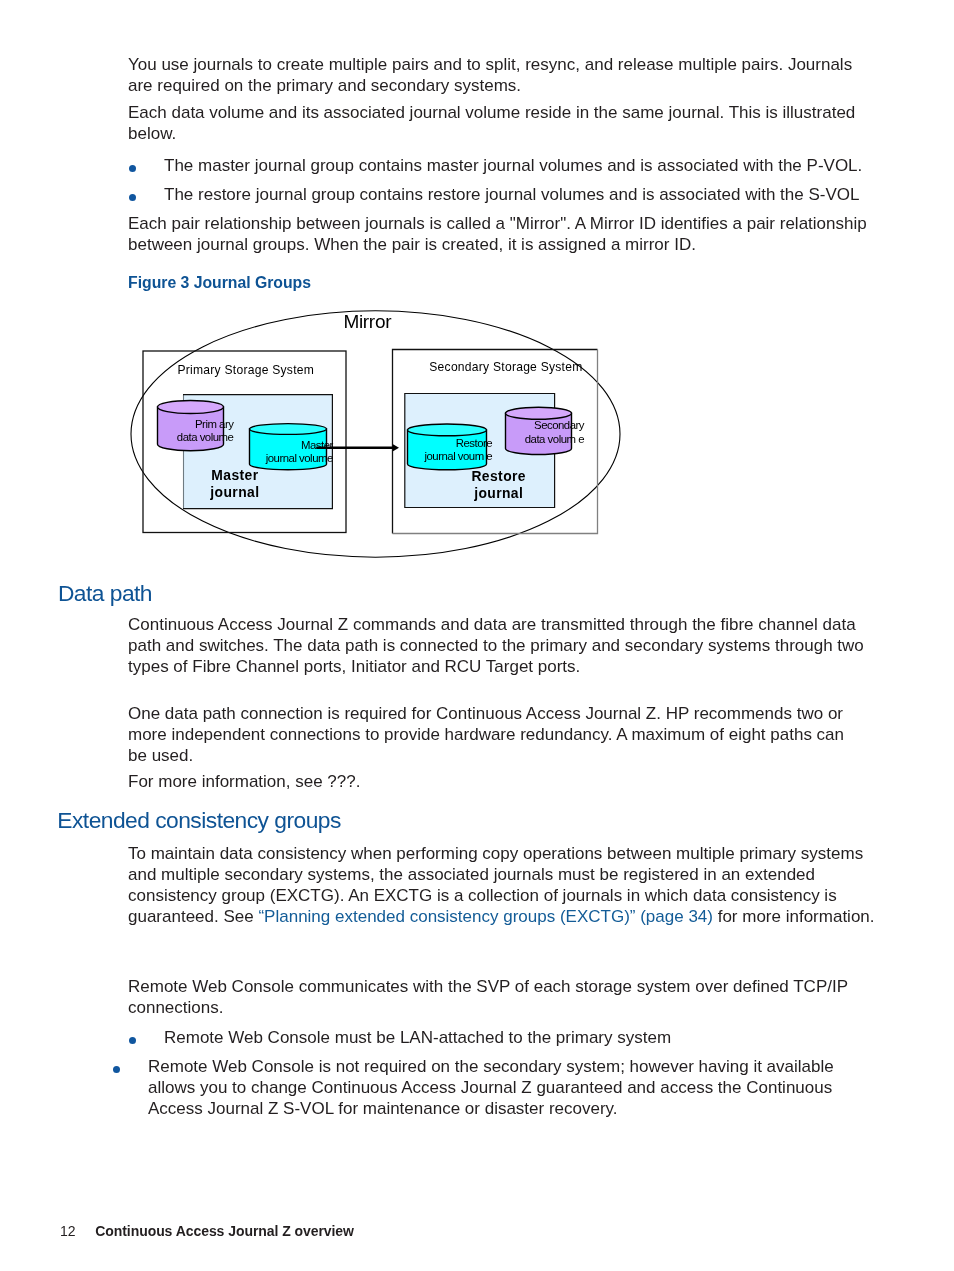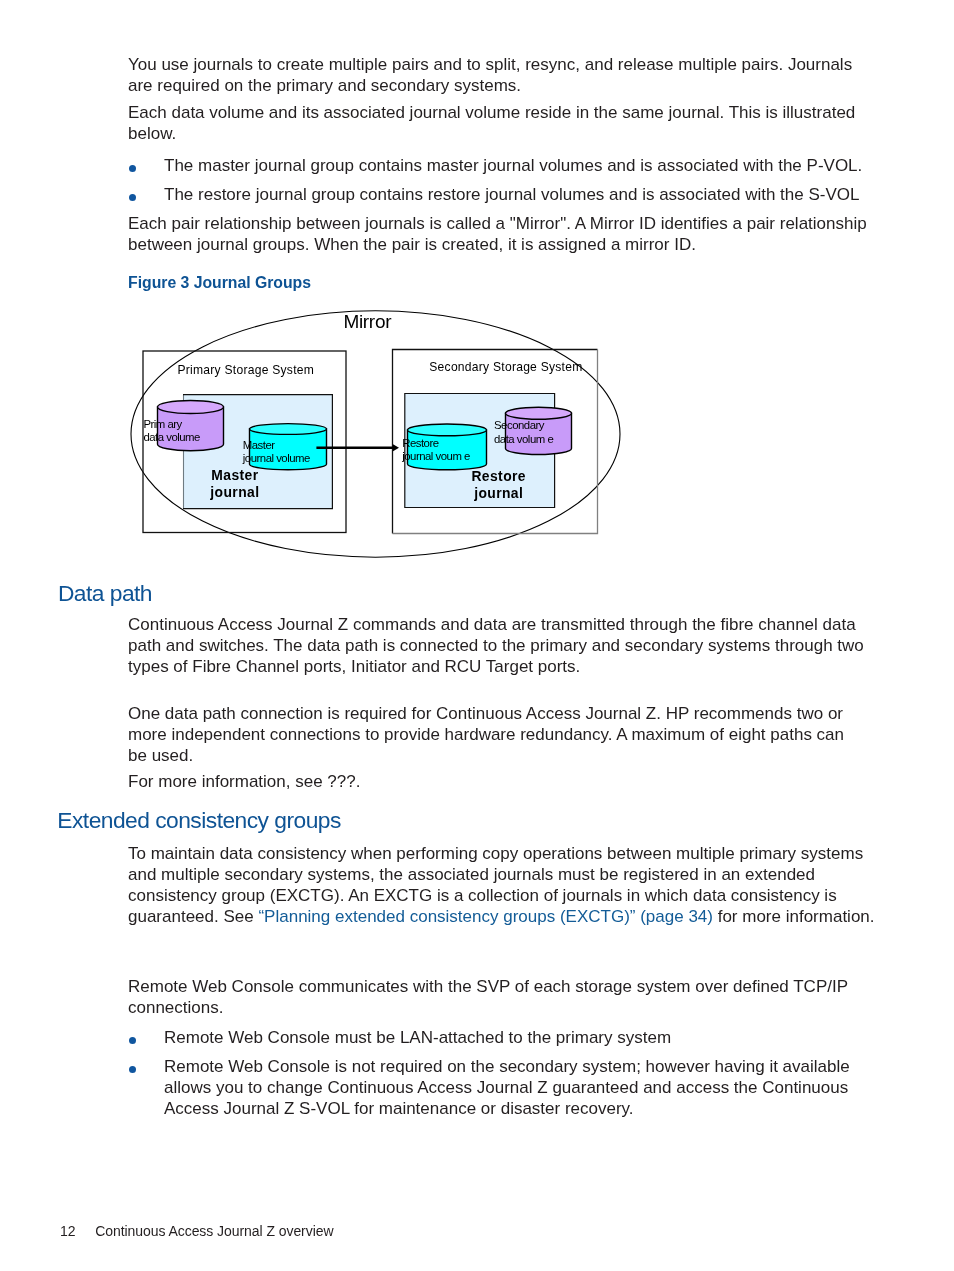--- a/index.html
+++ b/index.html
@@ -10,21 +10,21 @@
 
   .para{position:absolute;font-size:17px;line-height:21.15px;color:#231f20;}
   .heading{position:absolute;margin:0;font-weight:400;font-size:22.8px;line-height:26px;color:#0e5394;letter-spacing:-0.53px;}
   .figcap{position:absolute;font-weight:700;font-size:15.8px;line-height:18px;color:#0e5394;letter-spacing:-0.02px;}
   .bullet-row{position:absolute;font-size:17px;line-height:21.15px;color:#231f20;}
   .bullet-dot{position:absolute;width:7px;height:7px;border-radius:50%;background:#10569f;}
   a.doclink{color:#135c97;text-decoration:none;}
   .footer-num{position:absolute;font-size:14px;line-height:17px;color:#231f20;letter-spacing:-0.05px;}
   .footer-txt{position:absolute;font-size:14px;line-height:17px;color:#231f20;letter-spacing:-0.06px;}
   svg{display:block;}
-  .cyl-label{position:absolute;text-align:left;font-size:11.4px;line-height:13.3px;
+  .cyl-label{position:absolute;text-align:right;font-size:11.4px;line-height:13.3px;
              color:#000;font-family:"Liberation Sans",sans-serif;white-space:nowrap;
              letter-spacing:-0.5px;}
   .fig-sys-label{position:absolute;font-size:12.1px;line-height:14px;color:#000;
                  font-family:"Liberation Sans",sans-serif;letter-spacing:0.25px;white-space:nowrap;}
   .fig-journal-label{position:absolute;font-size:13.9px;font-weight:700;line-height:17.4px;
                  color:#000;font-family:"Liberation Sans",sans-serif;letter-spacing:0.4px;text-align:center;}
 </style>
 </head>
 <body>
 
@@ -161,25 +161,25 @@
   </div>
 
   <div class="para" style="left:128px;top:975.8px;">
     <div>Remote Web Console communicates with the SVP of each storage system over defined TCP/IP</div>
     <div>connections.</div>
   </div>
   <div class="bullet-row" style="left:128px;top:1026.6px;">
     <span class="bullet-dot" style="left:0.9px;top:10.1px;"></span>
     <span style="display:inline-block;margin-left:36px;text-align:right;">Remote Web Console must be LAN-attached to the primary system</span>
   </div>
-  <div class="bullet-row" style="left:128px;top:1055.6px;">
+  <div class="bullet-row" style="left:112px;top:1055.6px;">
     <span class="bullet-dot" style="left:0.9px;top:10.1px;"></span>
     <span style="display:inline-block;margin-left:36px;vertical-align:top;">
       <span style="display:block">Remote Web Console is not required on the secondary system; however having it available</span>
       <span style="display:block">allows you to change Continuous Access Journal Z guaranteed and access the Continuous</span>
       <span style="display:block">Access Journal Z S-VOL for maintenance or disaster recovery.</span>
     </span>
   </div>
 
   <div class="footer-num" style="left:59.9px;top:1223.0px;">12</div>
-  <div class="footer-txt" style="left:95.2px;top:1223.0px;">Continuous Access Journal Z overview</div>
+  <div class="footer-txt" style="left:95.2px;top:1223.0px;font-weight:bold;">Continuous Access Journal Z overview</div>
 
 </div>
 
 </body></html>

